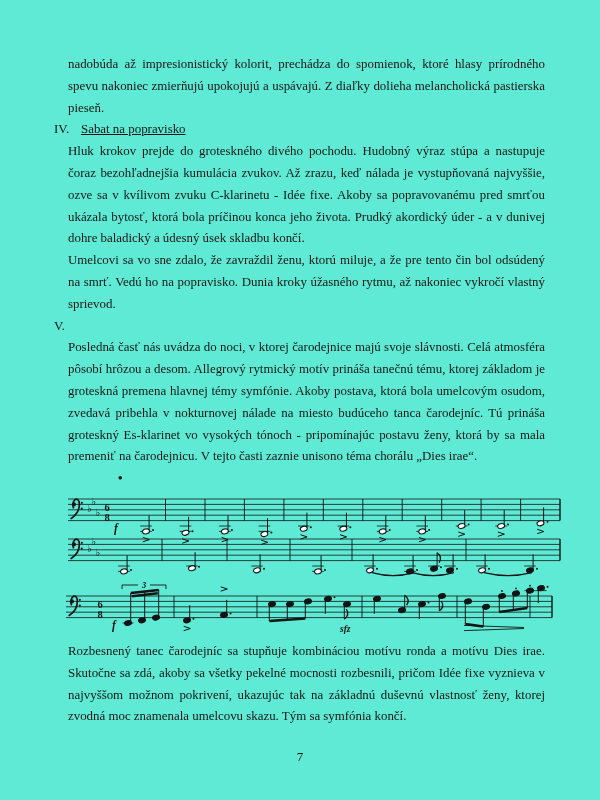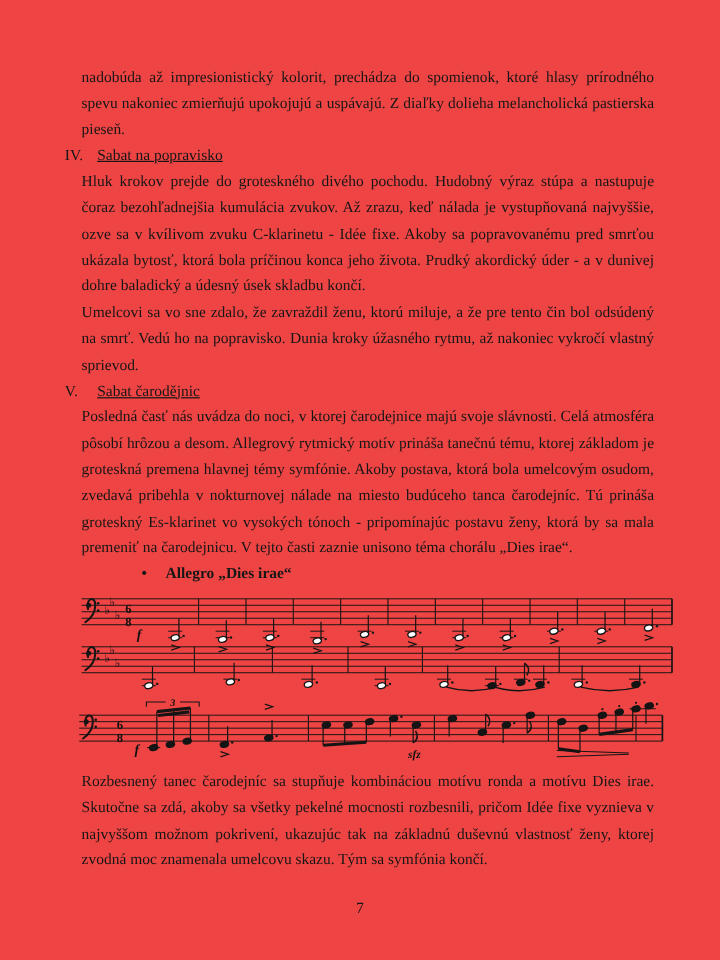--- a/index.html
+++ b/index.html
@@ -1,21 +1,21 @@
 <!DOCTYPE html>
 <html><head>
 <meta charset="utf-8">
 <style>
   html,body{margin:0;padding:0;background:#ffffff;}
   .page{
     position:relative;
     width:600px;height:800px;
     box-sizing:border-box;
     padding:54px 55px 0 68px;
-    background:#ef4444;
+    background:#5eead4;
     font-family:"Liberation Serif","DejaVu Serif",serif;
     font-size:12.9px;
     line-height:21.8px;
     color:#161616;
     overflow:hidden;
   }
   p{margin:0;text-align:justify;}
   .h-row{display:flex;margin-left:-14px;font-weight:normal;}
   .h-num{width:27px;flex:0 0 27px;}
   .h-title{text-decoration:underline;}
@@ -39,28 +39,26 @@
   <div class="h-row">
     <span class="h-num">IV.</span>
     <span class="h-title">Sabat na popravisko</span>
   </div>
 
   <p>Hluk krokov prejde do groteskného divého pochodu. Hudobný výraz stúpa a nastupuje čoraz bezohľadnejšia kumulácia zvukov. Až zrazu, keď nálada je vystupňovaná najvyššie, ozve sa v kvílivom zvuku C-klarinetu - Idée fixe. Akoby sa popravovanému pred smrťou ukázala bytosť, ktorá bola príčinou konca jeho života. Prudký akordický úder - a v dunivej dohre baladický a údesný úsek skladbu končí.</p>
   <p>Umelcovi sa vo sne zdalo, že zavraždil ženu, ktorú miluje, a že pre tento čin bol odsúdený na smrť. Vedú ho na popravisko. Dunia kroky úžasného rytmu, až nakoniec vykročí vlastný sprievod.</p>
 
   <div class="h-row">
     <span class="h-num">V.</span>
-    <span class="h-title">Sabat čarodějnic</span>
   </div>
 
   <p>Posledná časť nás uvádza do noci, v ktorej čarodejnice majú svoje slávnosti. Celá atmosféra pôsobí hrôzou a desom. Allegrový rytmický motív prináša tanečnú tému, ktorej základom je groteskná premena hlavnej témy symfónie. Akoby postava, ktorá bola umelcovým osudom, zvedavá pribehla v nokturnovej nálade na miesto budúceho tanca čarodejníc. Tú prináša groteskný Es-klarinet vo vysokých tónoch - pripomínajúc postavu ženy, ktorá by sa mala premeniť na čarodejnicu. V tejto časti zaznie unisono téma chorálu „Dies irae“.</p>
 
   <div class="bullet-row">
     <span class="bullet">•</span>
-    <span>Allegro „Dies irae“</span>
   </div>
 
   <svg id="music1" class="music" width="500" height="84" viewBox="0 0 500 84">
       <g>
         <line x1="6" y1="6" x2="498" y2="6" stroke="#141414" stroke-width="0.8"></line>
         <line x1="6" y1="11.4" x2="498" y2="11.4" stroke="#141414" stroke-width="0.8"></line>
         <line x1="6" y1="16.8" x2="498" y2="16.8" stroke="#141414" stroke-width="0.8"></line>
         <line x1="6" y1="22.200000000000003" x2="498" y2="22.200000000000003" stroke="#141414" stroke-width="0.8"></line>
         <line x1="6" y1="27.6" x2="498" y2="27.6" stroke="#141414" stroke-width="0.8"></line>
         <line x1="103.5" y1="6" x2="103.5" y2="27.6" stroke="#141414" stroke-width="0.9"></line>

